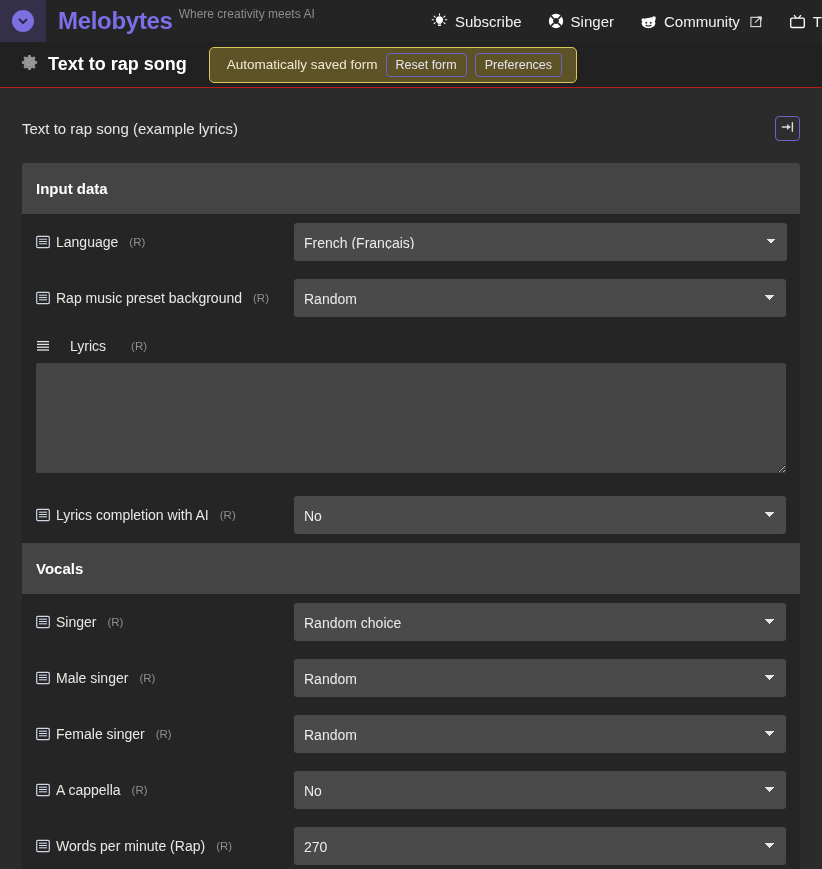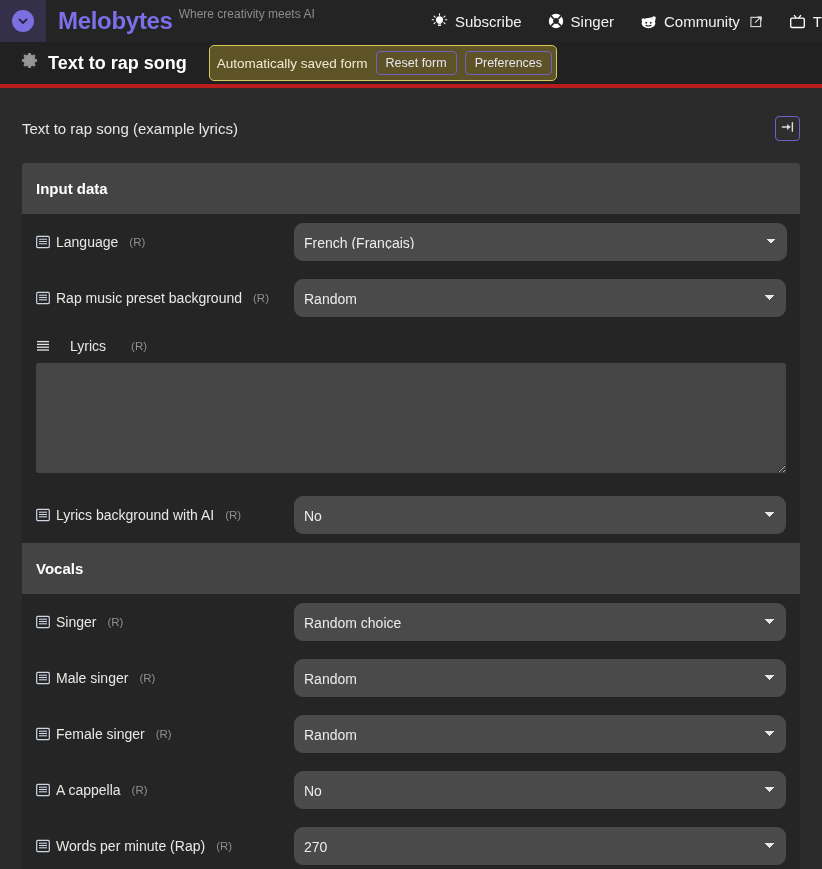--- a/index.html
+++ b/index.html
@@ -63,37 +63,37 @@
     font-size: 15px;
     cursor: pointer;
   }
   .nav-item .nav-ico { display: flex; align-items: center; }
   .ext-ico { margin-left: 3px; display:flex; align-items:center;}
 
   
   .subbar {
     height: 46px;
     background: #212121;
-    border-bottom: 4px solid #b91c1c;
+    border-bottom: 1px solid #b91c1c;
     display: flex; align-items: center;
     padding-left: 20px;
     gap: 12px;
   }
   .subbar-title {
     display: flex; align-items: center; gap: 9px;
     color: #ffffff;
     font-size: 18px;
     font-weight: bold;
   }
   .notice {
     display: flex; align-items: center; gap: 8px;
     background: #5d5327;
     border: 1px solid #d9c85a;
     border-radius: 5px;
-    padding: 5px 4px;
+    padding: 5px 14px;
     margin-left: 10px;
   }
   .notice-text { color: #f1ead2; font-size: 13.5px; padding-left:3px; }
   .notice-btn {
     background: #5d5327;
     border: 1px solid #6d62c8;
     border-radius: 4px;
     color: #e8e4ef;
     font-size: 12.5px;
     padding: 4px 9px;
@@ -148,21 +148,21 @@
   }
   .lbl-ico { display: flex; align-items: center; flex: 0 0 auto; }
   .lbl-text { color: #e8e8e8; font-size: 14px; }
   .req { color: #8f8f8f; font-size: 11.5px; margin-left: 5px; }
   .ctl { flex: 1 1 auto; }
   select.field {
     width: 100%;
     background: #4a4a4a;
     color: #ececec;
     border: none;
-    border-radius: 9px;
+    border-radius: 3px;
     height: 38px;
     padding: 12px 10px;
     font-size: 14px;
     font-family: "Liberation Sans", sans-serif;
     -webkit-appearance: none;
     appearance: none;
     background-image:
       linear-gradient(45deg, transparent 50%, #e6e6e6 50%),
       linear-gradient(135deg, #e6e6e6 50%, transparent 50%);
     background-position:
@@ -384,21 +384,21 @@
     <div class="row">
       <div class="row-label">
         <span class="lbl-ico">
           <svg width="14" height="14" viewBox="0 0 14 14">
               <rect x="0.7" y="1.4" width="12.6" height="11.2" rx="1" stroke="#cfd6e6" stroke-width="1.2" fill="none"></rect>
               <line x1="3" y1="4.2" x2="11" y2="4.2" stroke="#cfd6e6" stroke-width="1.1"></line>
               <line x1="3" y1="6.5" x2="11" y2="6.5" stroke="#cfd6e6" stroke-width="1.1"></line>
               <line x1="3" y1="8.8" x2="11" y2="8.8" stroke="#cfd6e6" stroke-width="1.1"></line>
             </svg>
         </span>
-        <span class="lbl-text">Lyrics background with AI</span>
+        <span class="lbl-text">Lyrics completion with AI</span>
         <span class="req">(R)</span>
       </div>
       <div class="ctl">
         <select class="field">
           <option>No</option>
         </select>
       </div>
     </div>
 
     <div class="section-head">Vocals</div>

